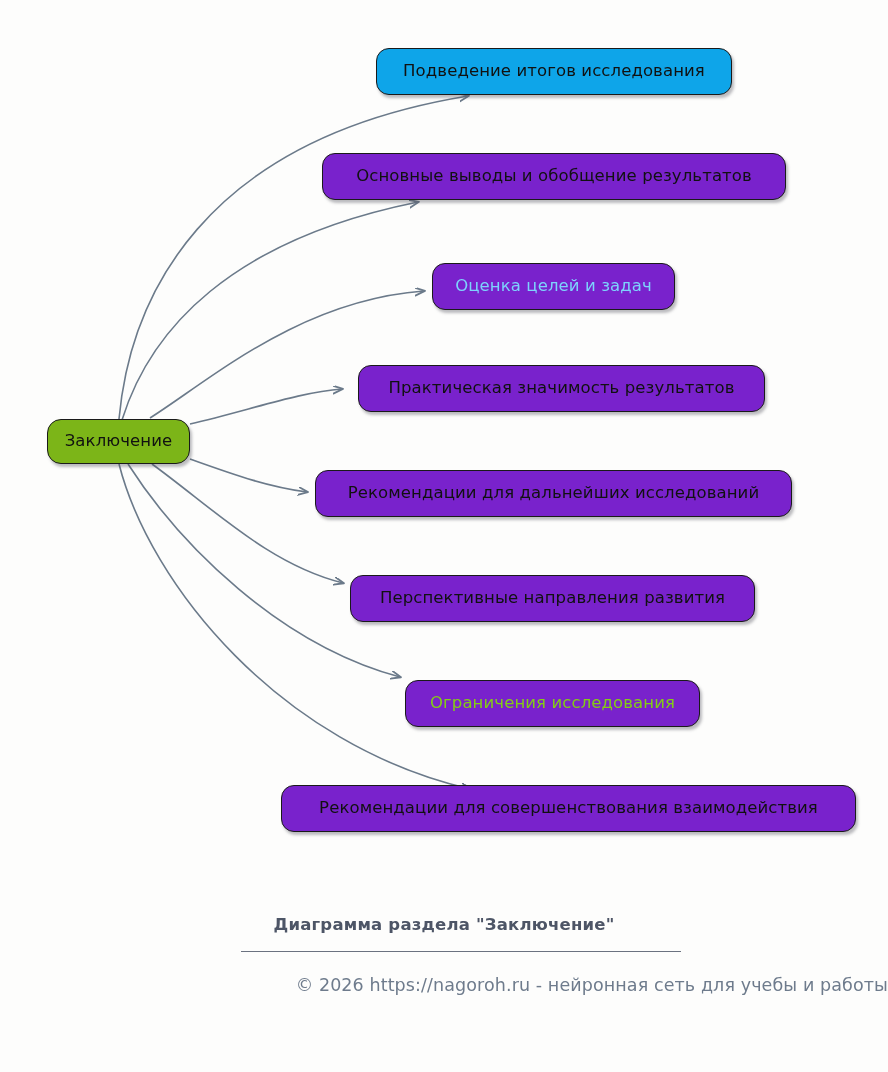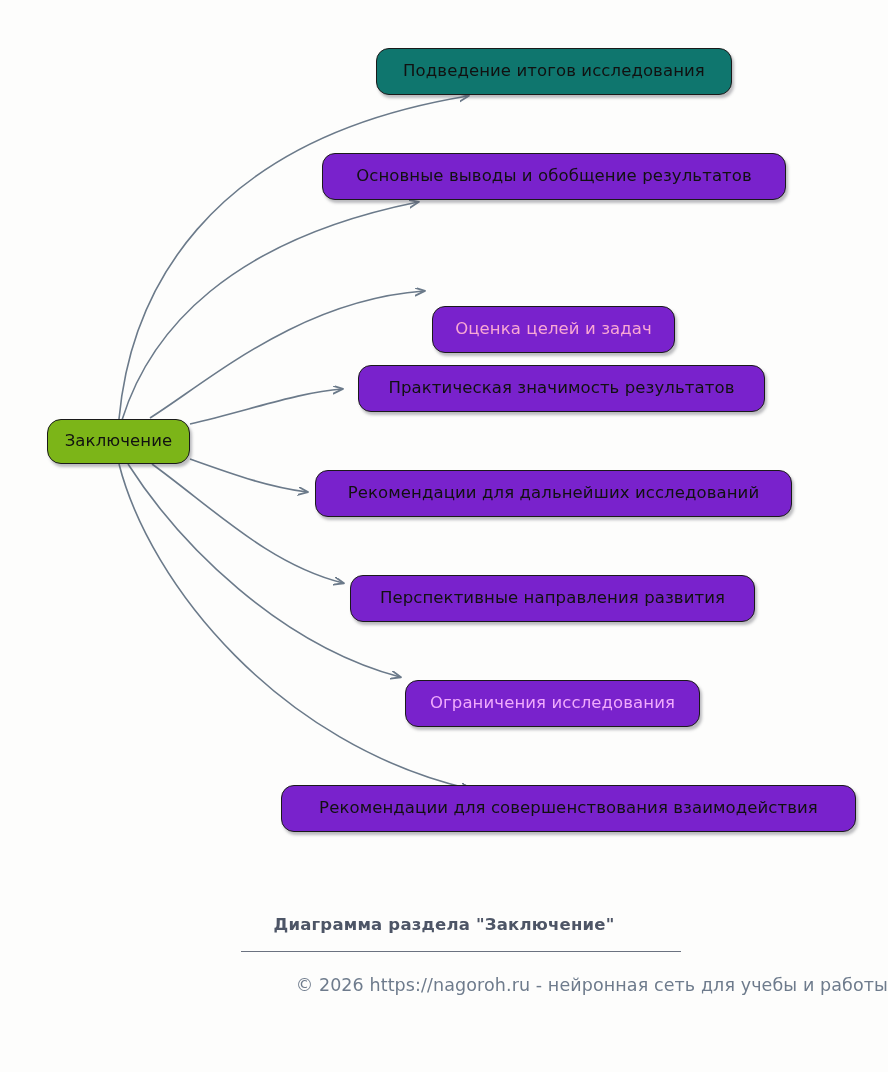--- a/index.html
+++ b/index.html
@@ -100,45 +100,45 @@
       <path d="M 152,464 C 215,510 270,565 343,583"></path>
       <path d="M 128,464 C 180,545 280,645 400,677"></path>
       <path d="M 119,464 C 150,585 280,745 470,789"></path>
     </g>
   </svg>
 
   <div class="node node-root" style="left: 47px; top: 419px; width: 143px; height: 45px; background: rgb(124, 181, 24); border-color: rgb(26, 26, 26); color: rgb(17, 17, 17); border-radius: 14px;">
     <span class="node-label">Заключение</span>
   </div>
 
-  <div class="node node-child" style="left: 376px; top: 48px; width: 356px; height: 47px; background: #0f766e; border-color: rgb(26, 26, 26); color: rgb(17, 17, 17);">
+  <div class="node node-child" style="left: 376px; top: 48px; width: 356px; height: 47px; background: #0ea5e9; border-color: rgb(26, 26, 26); color: rgb(17, 17, 17);">
     <span class="node-label">Подведение итогов исследования</span>
   </div>
 
   <div class="node node-child" style="left: 322px; top: 153px; width: 464px; height: 47px; background: rgb(121, 34, 204); border-color: rgb(26, 26, 26); color: rgb(17, 17, 17);">
     <span class="node-label">Основные выводы и обобщение результатов</span>
   </div>
 
-  <div class="node node-child" style="left: 432px; top: 263px; width: 243px; height: 47px; background: rgb(121, 34, 204); border-color: rgb(26, 26, 26); color: #f9a8d4; margin-top: 43px;">
+  <div class="node node-child" style="left: 432px; top: 263px; width: 243px; height: 47px; background: rgb(121, 34, 204); border-color: rgb(26, 26, 26); color: #7dd3fc;">
     <span class="node-label">Оценка целей и задач</span>
   </div>
 
   <div class="node node-child" style="left: 358px; top: 365px; width: 407px; height: 47px; background: rgb(121, 34, 204); border-color: rgb(26, 26, 26); color: rgb(17, 17, 17);">
     <span class="node-label">Практическая значимость результатов</span>
   </div>
 
   <div class="node node-child" style="left: 315px; top: 470px; width: 477px; height: 47px; background: rgb(121, 34, 204); border-color: rgb(26, 26, 26); color: rgb(17, 17, 17);">
     <span class="node-label">Рекомендации для дальнейших исследований</span>
   </div>
 
   <div class="node node-child" style="left: 350px; top: 575px; width: 405px; height: 47px; background: rgb(121, 34, 204); border-color: rgb(26, 26, 26); color: rgb(17, 17, 17);">
     <span class="node-label">Перспективные направления развития</span>
   </div>
 
-  <div class="node node-child" style="left: 405px; top: 680px; width: 295px; height: 47px; background: rgb(121, 34, 204); border-color: rgb(26, 26, 26); color: #f0abfc;">
+  <div class="node node-child" style="left: 405px; top: 680px; width: 295px; height: 47px; background: rgb(121, 34, 204); border-color: rgb(26, 26, 26); color: #84cc16;">
     <span class="node-label">Ограничения исследования</span>
   </div>
 
   <div class="node node-child" style="left: 281px; top: 785px; width: 575px; height: 47px; background: rgb(121, 34, 204); border-color: rgb(26, 26, 26); color: rgb(17, 17, 17);">
     <span class="node-label">Рекомендации для совершенствования взаимодействия</span>
   </div>
 
   <div id="caption" style="color: rgb(77, 85, 102);">Диаграмма раздела "Заключение"</div>
   <div id="caption-rule"></div>
   <div id="footer" style="color: rgb(110, 123, 140);">© 2026 https://nagoroh.ru - нейронная сеть для учебы и работы</div>

